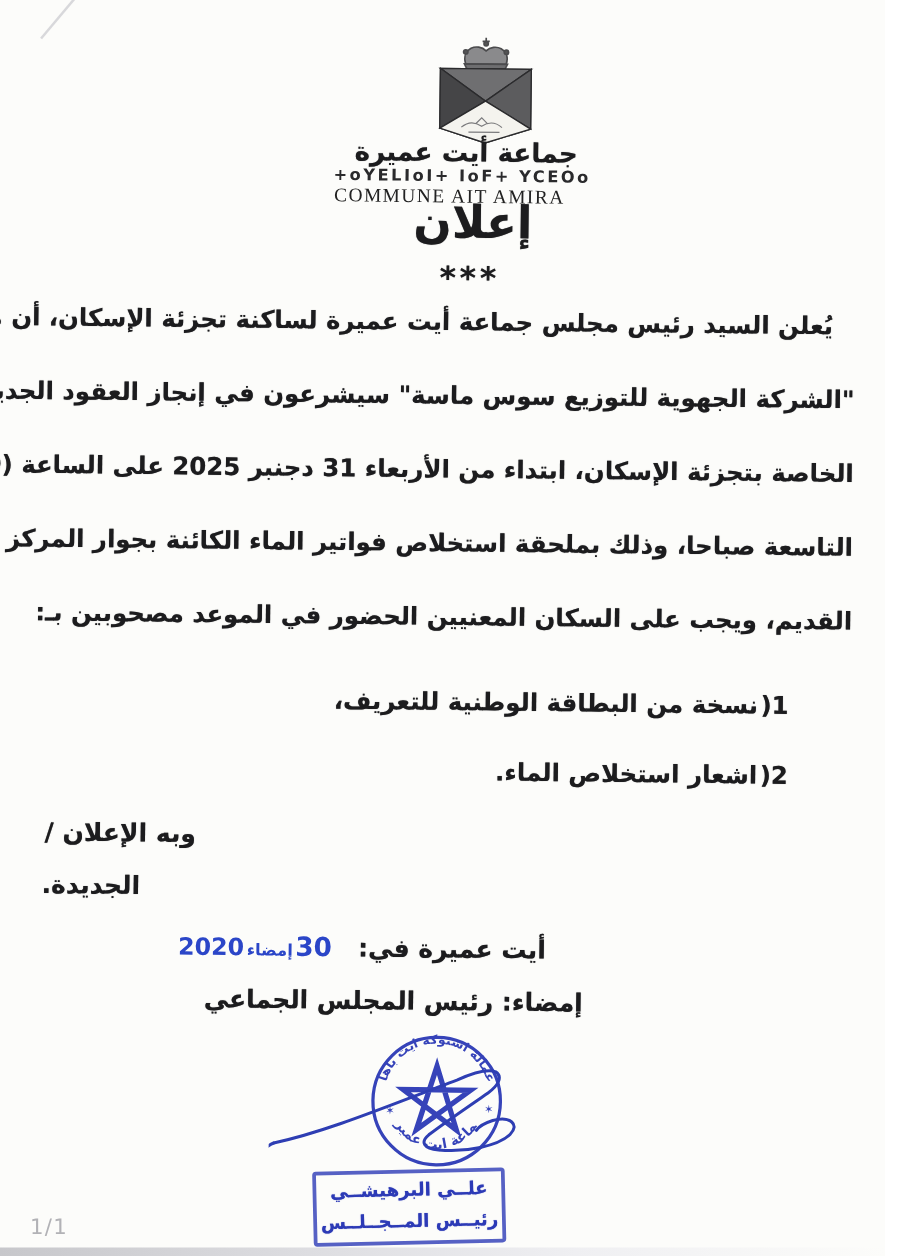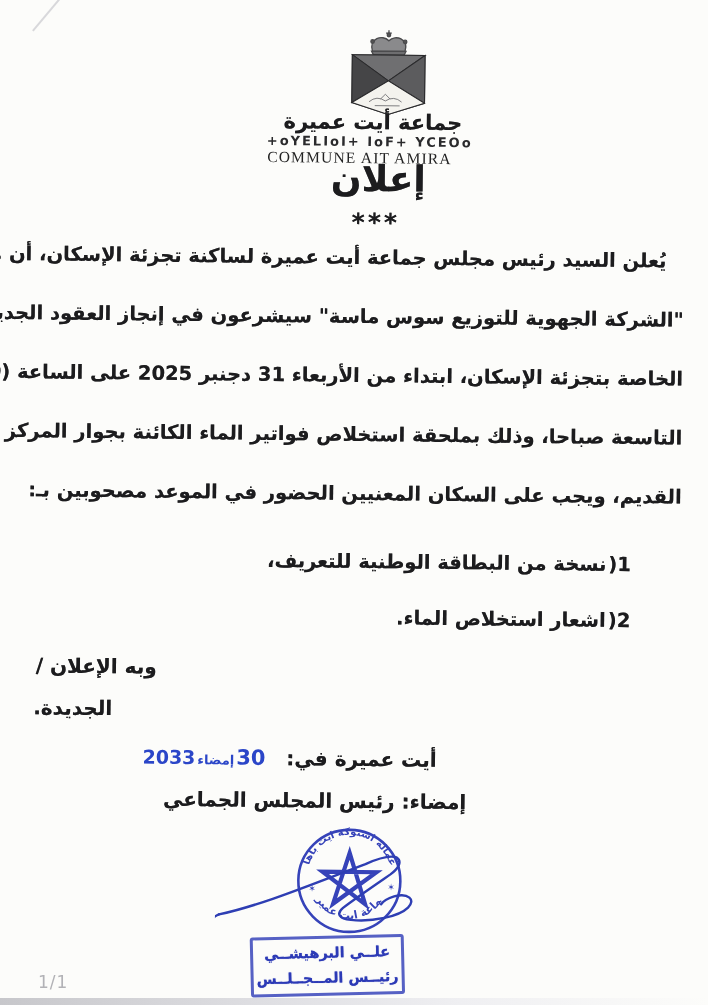--- a/index.html
+++ b/index.html
@@ -40,21 +40,21 @@
   .date-stamp .dyear{font-size:19px; font-weight:700; letter-spacing:1px;}
   .sigline{position:absolute; right:238px; top:789px; font-weight:700; font-size:20px;}
 
   
   .stamp-svg{position:absolute; left:220px; top:820px; width:215px; height:190px; opacity:.95;}
   .name-stamp{position:absolute; left:256px; top:936px; width:148px; height:52px;
       border:3px solid rgba(44,58,182,.8); border-radius:3px; transform:rotate(-2deg);
       color:#2c3ab6; text-align:center; direction:rtl; font-weight:700; font-size:14.5px;
       line-height:25px; padding-top:2px; text-shadow:0 0 .7px rgba(44,58,182,.8);}
 
-  .page-num{position:absolute; left:38px; top:972px; font-size:17px; letter-spacing:1px; color:#b2b2b6;}
+  .page-num{position:absolute; left:24px; top:972px; font-size:17px; letter-spacing:1px; color:#b2b2b6;}
   .corner-mark{position:absolute; left:46px; top:-8px; width:2px; height:44px;
       background:#c9c9cd; transform:rotate(40deg); opacity:.7;}
   .bottom-edge{position:absolute; left:0; bottom:0; height:7px; right:0;
       background:linear-gradient(to right,#c7c7cb,#dddde1 35%,#efeff2 65%,rgba(246,246,248,0));}
 </style>
 </head>
 <body>
 
 <div class="page">
   <div class="corner-mark"></div>
@@ -102,21 +102,21 @@
     </div>
     <div class="litem ink rtl" style="top:606px">
       <span class="li-marker"><span>)</span><span>2</span></span><span>اشعار استخلاص الماء.</span>
     </div>
 
     <div class="closing ink rtl" style="left:38px; top:657px">وبه الإعلان /</div>
     <div class="closing ink rtl" style="left:36px; top:699px">الجديدة.</div>
 
     <div class="dateline ink rtl">
       <span>أيت عميرة في:</span>
-      <span class="date-stamp rtl"><span class="dday">30</span><span class="dmonth">إمضاء</span><span class="dyear">2033</span></span>
+      <span class="date-stamp rtl"><span class="dday">30</span><span class="dmonth">إمضاء</span><span class="dyear">2020</span></span>
     </div>
     <div class="sigline ink rtl">إمضاء: رئيس المجلس الجماعي</div>
 
     <svg class="stamp-svg" viewBox="0 0 215 190">
       <defs>
         <path id="arcTop" d="M92,57 A42,42 0 0 1 176,57"></path>
         <path id="arcBot" d="M101,80 A38,38 0 0 0 167,80"></path>
       </defs>
       <g fill="none" stroke="#2c3ab6">
         <circle cx="134" cy="61" r="51" stroke-width="2.6"></circle>

